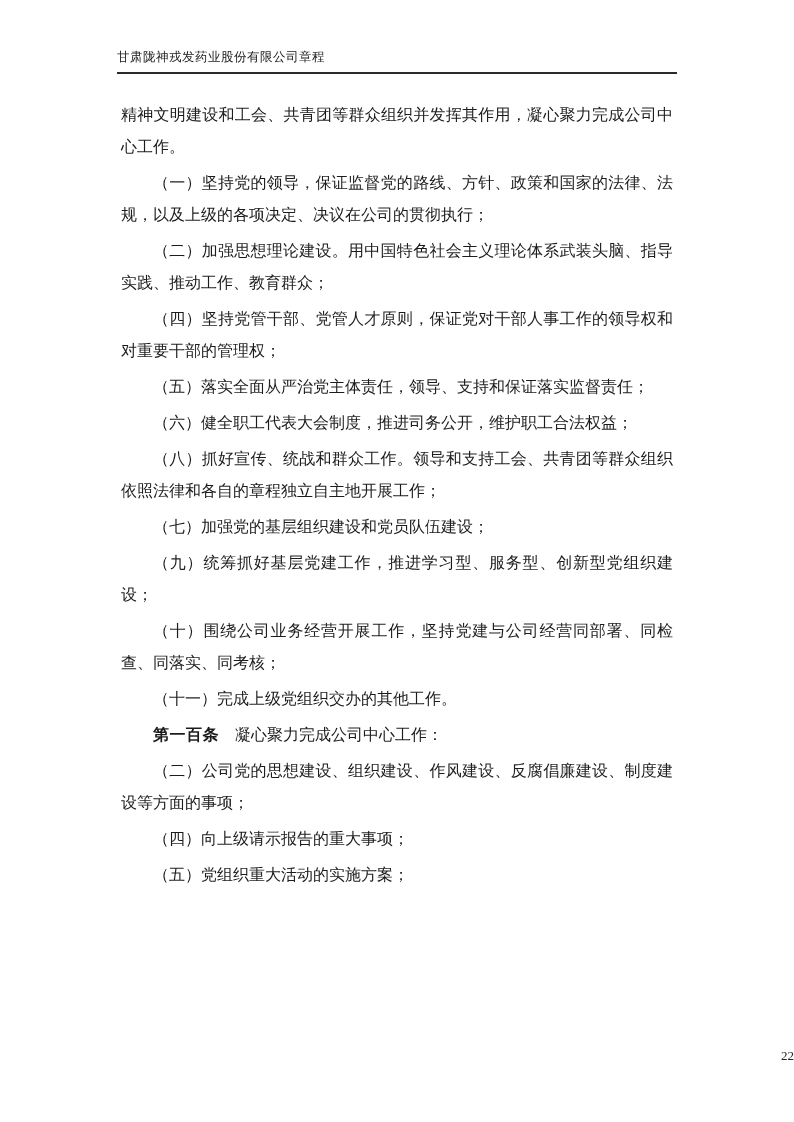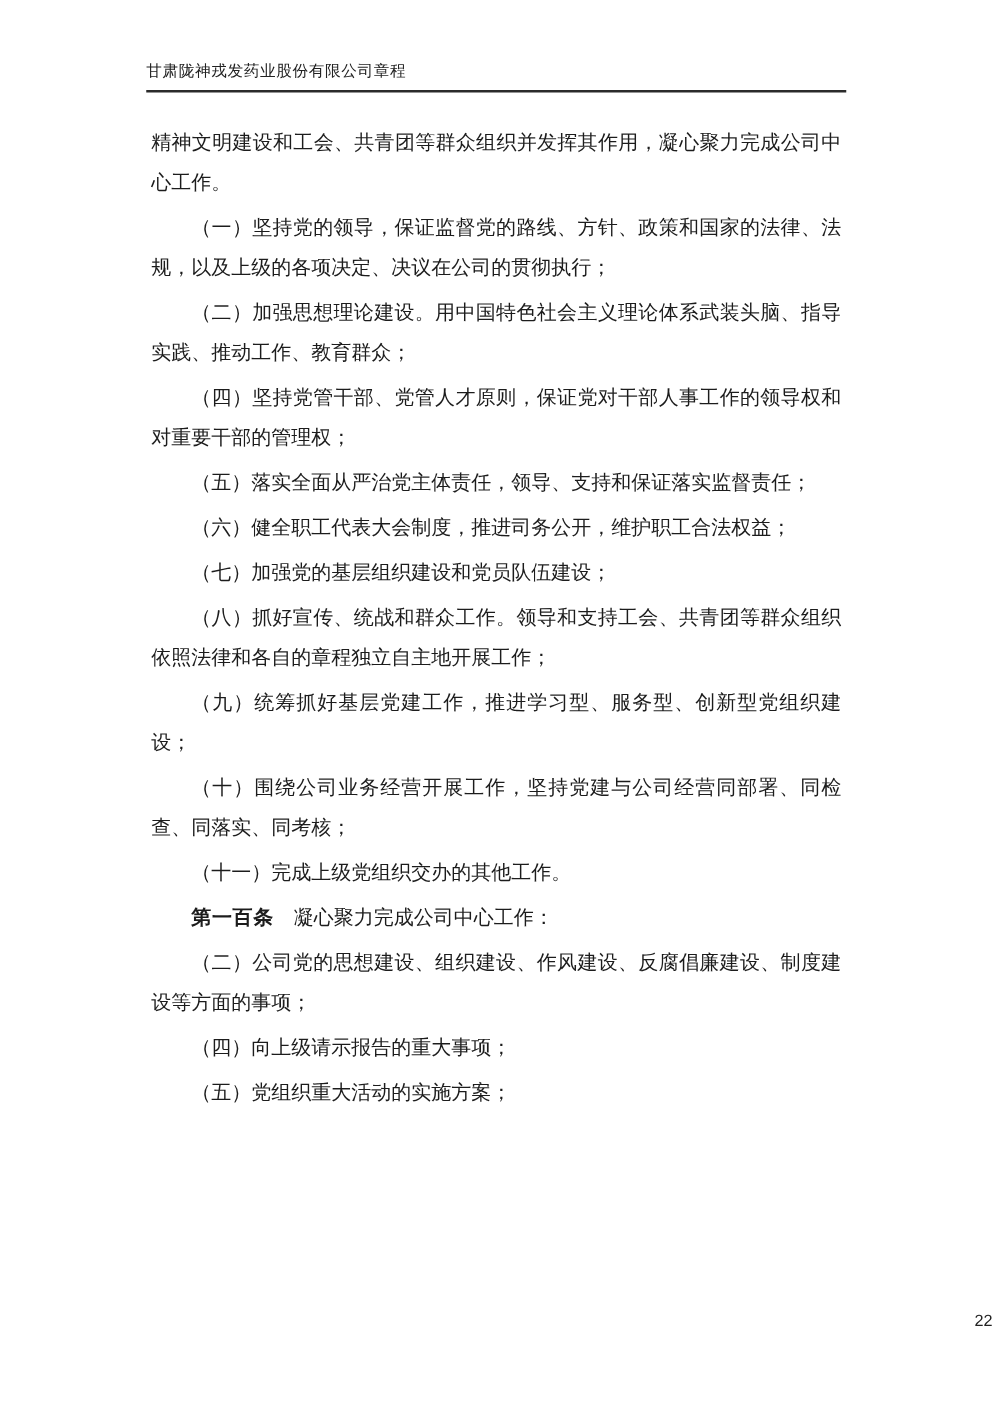--- a/index.html
+++ b/index.html
@@ -6,21 +6,21 @@
     margin: 0;
     padding: 0;
     background: #ffffff;
   }
   .page {
     position: relative;
     width: 794px;
     height: 1122px;
     background: #ffffff;
     overflow: hidden;
-    font-family: Liberation Sans, sans-serif;
+    font-family: Liberation Serif, serif;
     color: #1c1c1c;
   }
   .header {
     position: absolute;
     top: 49px;
     left: 117px;
     right: 117px;
     font-size: 12.5px;
     line-height: 17px;
     letter-spacing: 0.5px;
@@ -71,22 +71,22 @@
 
   <div class="body-text">
     <p class="para no-indent">精神文明建设和工会、共青团等群众组织并发挥其作用，凝心聚力完成公司中心工作。</p>
 
 
     <p class="para">（一）坚持党的领导，保证监督党的路线、方针、政策和国家的法律、法规，以及上级的各项决定、决议在公司的贯彻执行；</p>
     <p class="para">（二）加强思想理论建设。用中国特色社会主义理论体系武装头脑、指导实践、推动工作、教育群众；</p>
     <p class="para">（四）坚持党管干部、党管人才原则，保证党对干部人事工作的领导权和对重要干部的管理权；</p>
     <p class="para">（五）落实全面从严治党主体责任，领导、支持和保证落实监督责任；</p>
     <p class="para">（六）健全职工代表大会制度，推进司务公开，维护职工合法权益；</p>
+    <p class="para">（八）抓好宣传、统战和群众工作。领导和支持工会、共青团等群众组织依照法律和各自的章程独立自主地开展工作；</p>
     <p class="para">（七）加强党的基层组织建设和党员队伍建设；</p>
-    <p class="para">（八）抓好宣传、统战和群众工作。领导和支持工会、共青团等群众组织依照法律和各自的章程独立自主地开展工作；</p>
     <p class="para">（九）统筹抓好基层党建工作，推进学习型、服务型、创新型党组织建设；</p>
     <p class="para">（十）围绕公司业务经营开展工作，坚持党建与公司经营同部署、同检查、同落实、同考核；</p>
     <p class="para">（十一）完成上级党组织交办的其他工作。</p>
 
     <p class="para"><span class="article-lead">第一百条</span><span>　凝心聚力完成公司中心工作：</span></p>
 
     <p class="para">（二）公司党的思想建设、组织建设、作风建设、反腐倡廉建设、制度建设等方面的事项；</p>
     <p class="para">（四）向上级请示报告的重大事项；</p>
     <p class="para">（五）党组织重大活动的实施方案；</p>
   </div>

